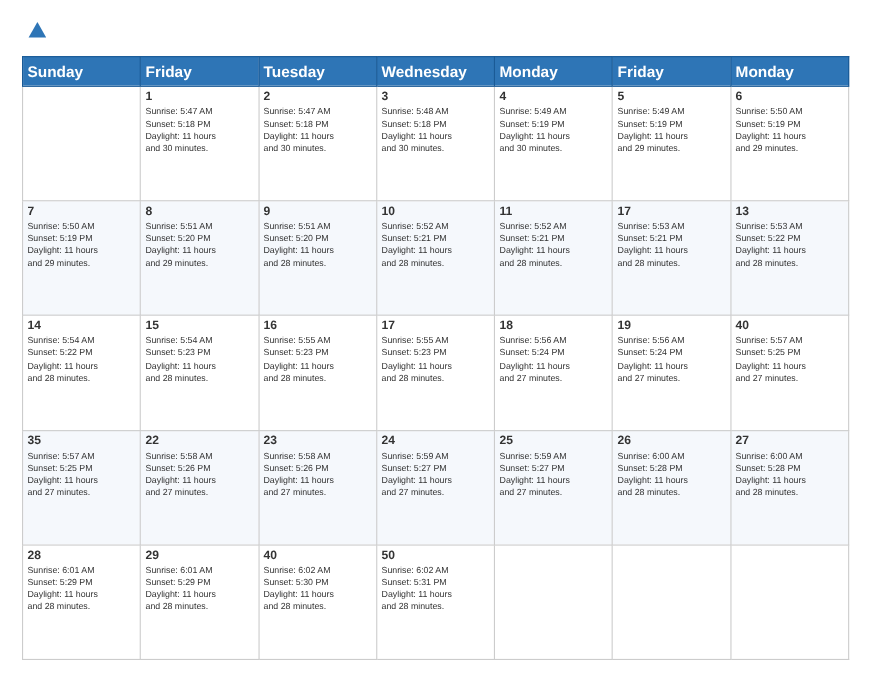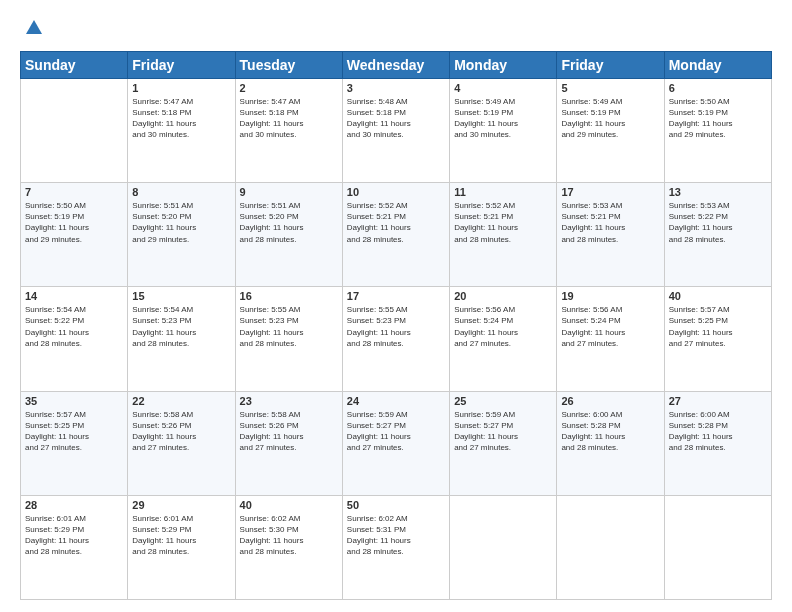--- a/index.html
+++ b/index.html
@@ -199,21 +199,21 @@
           </td>
           <td>
             <span class="day-num">16</span>
             <div class="day-info">Sunrise: 5:55 AM<br>Sunset: 5:23 PM<br>Daylight: 11 hours<br>and 28 minutes.</div>
           </td>
           <td>
             <span class="day-num">17</span>
             <div class="day-info">Sunrise: 5:55 AM<br>Sunset: 5:23 PM<br>Daylight: 11 hours<br>and 28 minutes.</div>
           </td>
           <td>
-            <span class="day-num">20</span>
+            <span class="day-num">18</span>
             <div class="day-info">Sunrise: 5:56 AM<br>Sunset: 5:24 PM<br>Daylight: 11 hours<br>and 27 minutes.</div>
           </td>
           <td>
             <span class="day-num">19</span>
             <div class="day-info">Sunrise: 5:56 AM<br>Sunset: 5:24 PM<br>Daylight: 11 hours<br>and 27 minutes.</div>
           </td>
           <td>
             <span class="day-num">40</span>
             <div class="day-info">Sunrise: 5:57 AM<br>Sunset: 5:25 PM<br>Daylight: 11 hours<br>and 27 minutes.</div>
           </td>

